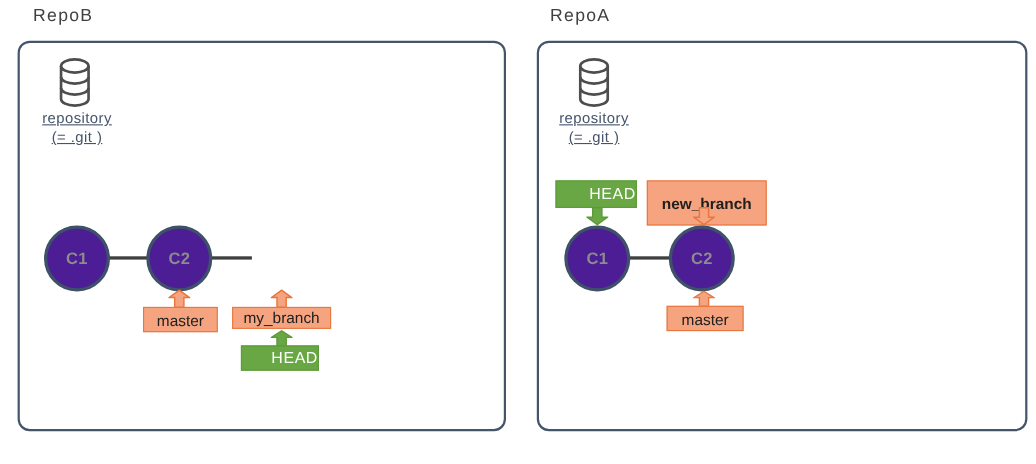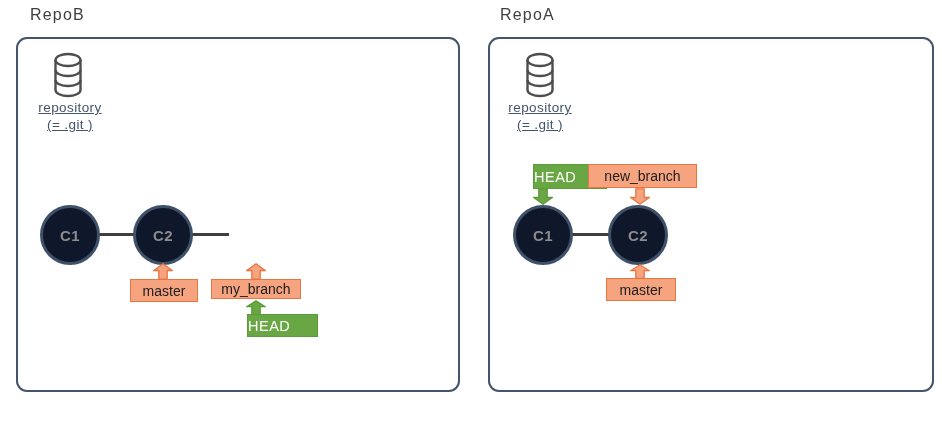--- a/index.html
+++ b/index.html
@@ -15,34 +15,34 @@
     position:absolute;top:6px;font-size:16px;color:#404040;letter-spacing:1.2px;text-align:right;
   }
   .db-icon{position:absolute;width:40px;height:46px;}
   .repo-label{
     position:absolute;width:104px;text-align:center;font-size:13.5px;line-height:17px;
     color:#44546A;letter-spacing:0.4px;
   }
   .repo-label div{text-decoration:underline;}
   .commit{
     position:absolute;width:60px;height:60px;box-sizing:border-box;border-radius:50%;
-    border:3px solid #3F5168;background:#0f172a;
+    border:3px solid #3F5168;background:#4c1d95;
     display:flex;align-items:center;justify-content:center;
     font-size:15px;font-weight:bold;color:#8C8C8C;letter-spacing:0.3px;
   }
   .connector{position:absolute;height:3px;background:#3F3F3F;}
   .branch-box{
     position:absolute;box-sizing:border-box;background:#F5A47F;border:1.5px solid #E8763F;
     display:flex;align-items:center;justify-content:center;
     font-size:14px;color:#202020;
   }
   .head-box{
     position:absolute;box-sizing:border-box;background:#68A744;border:1.5px solid #5D9A39;
-    display:flex;align-items:center;justify-content:flex-start;
-    font-size:14.5px;color:#ffffff;letter-spacing:0.5px;margin-left:28px;
+    display:flex;align-items:center;justify-content:flex-end;
+    font-size:14.5px;color:#ffffff;letter-spacing:0.5px;
   }
   .arrow{position:absolute;}
   .arrow svg{display:block;width:100%;height:100%;}
   .arrow-orange polygon{fill:#F5A47F;stroke:#E8763F;stroke-width:1.3;}
   .arrow-green polygon{fill:#68A744;stroke:#5D9A39;stroke-width:1.3;}
   .db-icon path, .db-icon ellipse{fill:#ffffff;stroke:#4D4D4D;stroke-width:2.4;}
   .db-icon path.open{fill:none;}
 </style>
 </head>
 <body>
@@ -112,21 +112,21 @@
     </svg>
   </div>
   <div class="repo-label" style="left:488px;top:99px;">
     <div>repository</div>
     <div>(= .git )</div>
   </div>
 
   <div class="head-box" style="left:505px;top:164px;width:74px;height:25px;">
     <span>HEAD</span>
   </div>
-  <div class="branch-box" style="left:588px;top:164px;width:109px;height:24px;">
+  <div class="branch-box" style="left:588px;top:164px;width:109px;height:41px;font-weight:bold;">
     <span>new_branch</span>
   </div>
 
   <div class="arrow arrow-green" style="left:533px;top:188px;width:20px;height:17px;">
     <svg viewBox="0 0 20 17" preserveAspectRatio="none">
         <polygon points="10,16.2 0.8,9.5 5.8,9.5 5.8,0.8 14.2,0.8 14.2,9.5 19.2,9.5"></polygon>
       </svg>
   </div>
   <div class="arrow arrow-orange" style="left:630px;top:188px;width:20px;height:17px;">
     <svg viewBox="0 0 20 17" preserveAspectRatio="none">

